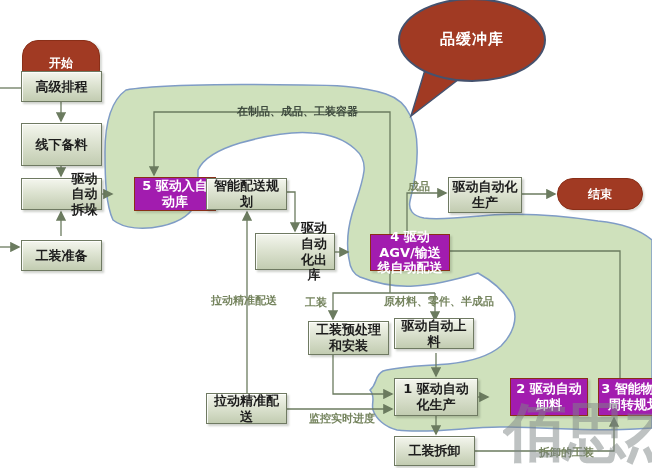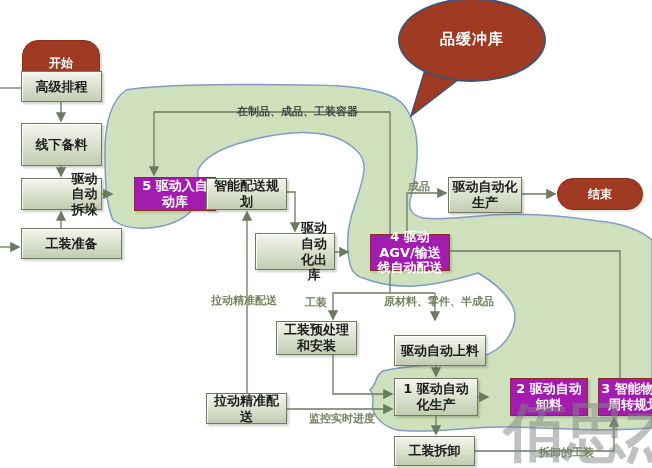--- a/index.html
+++ b/index.html
@@ -85,29 +85,29 @@
       </g>
 
     <polygon points="428,60 468,72 411,116" fill="#a13a23" stroke="#45526e" stroke-width="1.5"></polygon>
   </svg>
 
   <div id="boxes">
       <div class="node pill" style="left: 22px; top: 40px; width: 78px; height: 46px;">开始</div>
       <div class="node gray" style="left: 21px; top: 71px; width: 81px; height: 31px;">高级排程</div>
       <div class="node gray" style="left: 21px; top: 123px; width: 81px; height: 43px;">线下备料</div>
       <div class="node gray" style="left: 21px; top: 178px; width: 81px; height: 32px; padding-left: 48px;">驱动自动拆垛</div>
-      <div class="node gray" style="left: 21px; top: 228px; width: 101px; height: 31px;">工装准备</div>
+      <div class="node gray" style="left: 21px; top: 240px; width: 81px; height: 31px;">工装准备</div>
       <div class="node red" style="left: 114px; top: 177px; width: 82px; height: 34px;">5 驱动入自动库</div>
       <div class="node gray" style="left: 206px; top: 178px; width: 81px; height: 32px;">智能配送规划</div>
       <div class="node gray" style="left: 255px; top: 233px; width: 80px; height: 37px; padding-left: 40px;">驱动自动化出库</div>
       <div class="node red" style="left: 350px; top: 234px; width: 80px; height: 37px;">4 驱动AGV/输送线自动配送</div>
       <div class="node gray" style="left: 448px; top: 177px; width: 74px; height: 36px;">驱动自动化生产</div>
       <div class="node pill" style="left: 557px; top: 178px; width: 86px; height: 32px;">结束</div>
-      <div class="node gray" style="left: 276px; top: 321px; width: 81px; height: 34px;">工装预处理和安装</div>
-      <div class="node gray" style="left: 394px; top: 335px; width: 92px; height: 31px;">驱动自动上料</div>
+      <div class="node gray" style="left: 308px; top: 321px; width: 81px; height: 34px;">工装预处理和安装</div>
+      <div class="node gray" style="left: 394px; top: 318px; width: 80px; height: 31px;">驱动自动上料</div>
       <div class="node gray" style="left: 394px; top: 378px; width: 84px; height: 38px;">1 驱动自动化生产</div>
       <div class="node red" style="left: 490px; top: 378px; width: 78px; height: 38px;">2 驱动自动卸料</div>
       <div class="node red" style="left: 578px; top: 378px; width: 72px; height: 38px;">3 智能物流周转规划</div>
       <div class="node gray" style="left: 206px; top: 393px; width: 81px; height: 31px;">拉动精准配送</div>
       <div class="node gray" style="left: 394px; top: 436px; width: 81px; height: 30px;">工装拆卸</div>
     </div>
   <div id="labels">
       <span class="flabel dark" style="left: 237px; top: 106px;">在制品、成品、工装容器</span>
       <span class="flabel" style="left: 408px; top: 181px;">成品</span>
       <span class="flabel" style="left: 305px; top: 297px;">工装</span>

